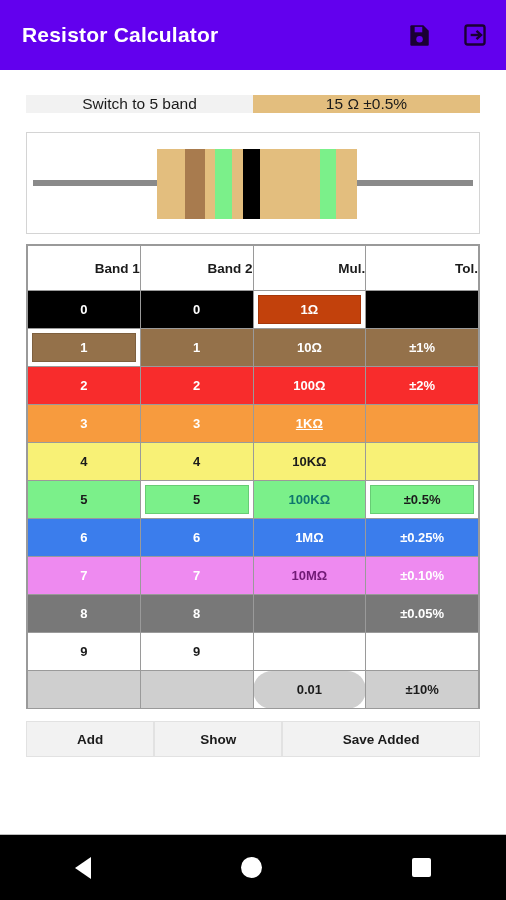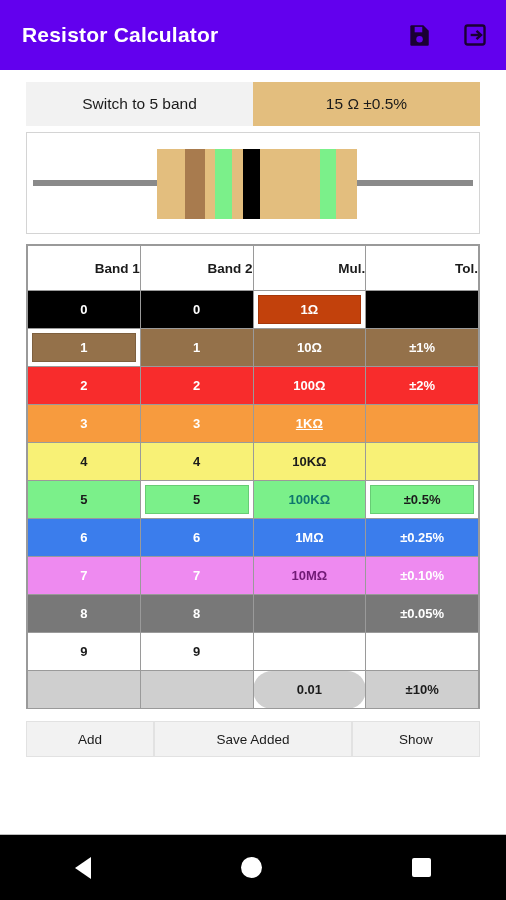--- a/index.html
+++ b/index.html
@@ -20,21 +20,21 @@
   .appbar-title {
     color:#ffffff; font-size:21px; font-weight:bold;
     letter-spacing:0.2px; flex:1 1 auto; white-space:nowrap;
   }
   .appbar-actions { display:flex; align-items:center; gap:30px; }
   .appbar-icon { width:26px; height:26px; display:block; }
 
   
   .tabstrip {
     margin: 12px 26px 0 26px;
-    height: 44px; display:flex; overflow:hidden;
+    height: 44px; display:flex; overflow:hidden;align-items:center;
   }
   .tab {
     flex: 1 1 0; display:flex; align-items:center; justify-content:center;
     font-size:15.5px; color:#1b1b1b; background:#f2f2f2;
     border:0; cursor:pointer; font-family:inherit;
   }
   .tab.value { background:#E3BE7E; font-weight:normal; }
 
   
   .resistor-panel {
@@ -74,21 +74,21 @@
   }
   .cellbox.sel > span {
     display:flex; align-items:center; justify-content:center;
     width:100%; height:100%; border:1px solid rgba(0,0,0,0.15);
   }
 
   
   .actionbar { margin: 12px 26px 0 26px; display:flex; }
   .action-btn {
     flex:1 1 0; height:36px; background:#f2f2f2; border:1px solid #e2e2e2;
-    font-size:13.5px; font-weight:normal; color:#1b1b1b; cursor:pointer;
+    font-size:13.5px; font-weight:bold; color:#1b1b1b; cursor:pointer;
     font-family:inherit; display:flex; align-items:center; justify-content:center;
   }
   .action-btn.wide { flex: 1.55 1 0; }
 
   
   .navbar {
     position:absolute; left:0; bottom:0; width:506px; height:65px;
     background:#000; display:flex; align-items:center; justify-content:space-around;
   }
   .nav-back {
@@ -314,22 +314,22 @@
             <td style="background: rgb(207, 207, 207); color: rgb(27, 27, 27);">
               <div class="cellbox">±10%</div>
             </td>
           </tr>
         </tbody>
     </table>
   </div>
 
   <div class="actionbar">
     <button class="action-btn">Add</button>
+    <button class="action-btn">Show</button>
     <button class="action-btn wide">Save Added</button>
-    <button class="action-btn">Show</button>
   </div>
 
   <div class="navbar-divider"></div>
   <div class="navbar">
     <span class="nav-back"></span>
     <span class="nav-home"></span>
     <span class="nav-recent"></span>
   </div>
 
 </div>

